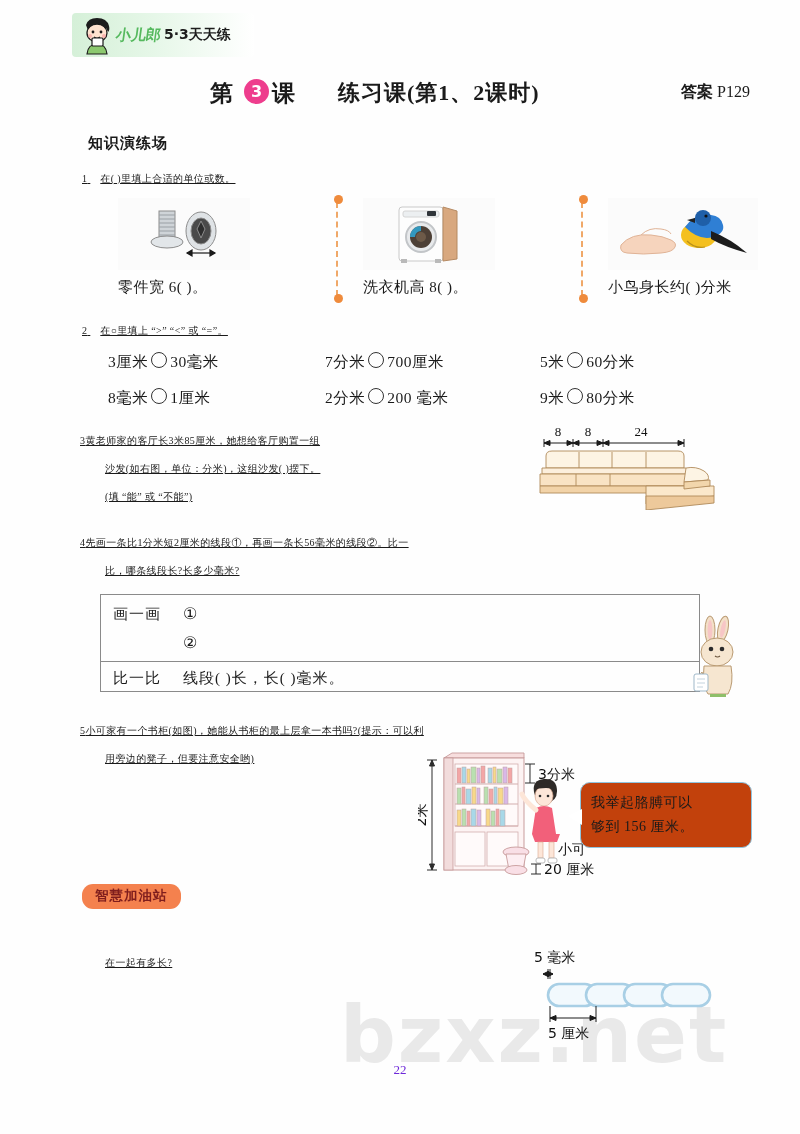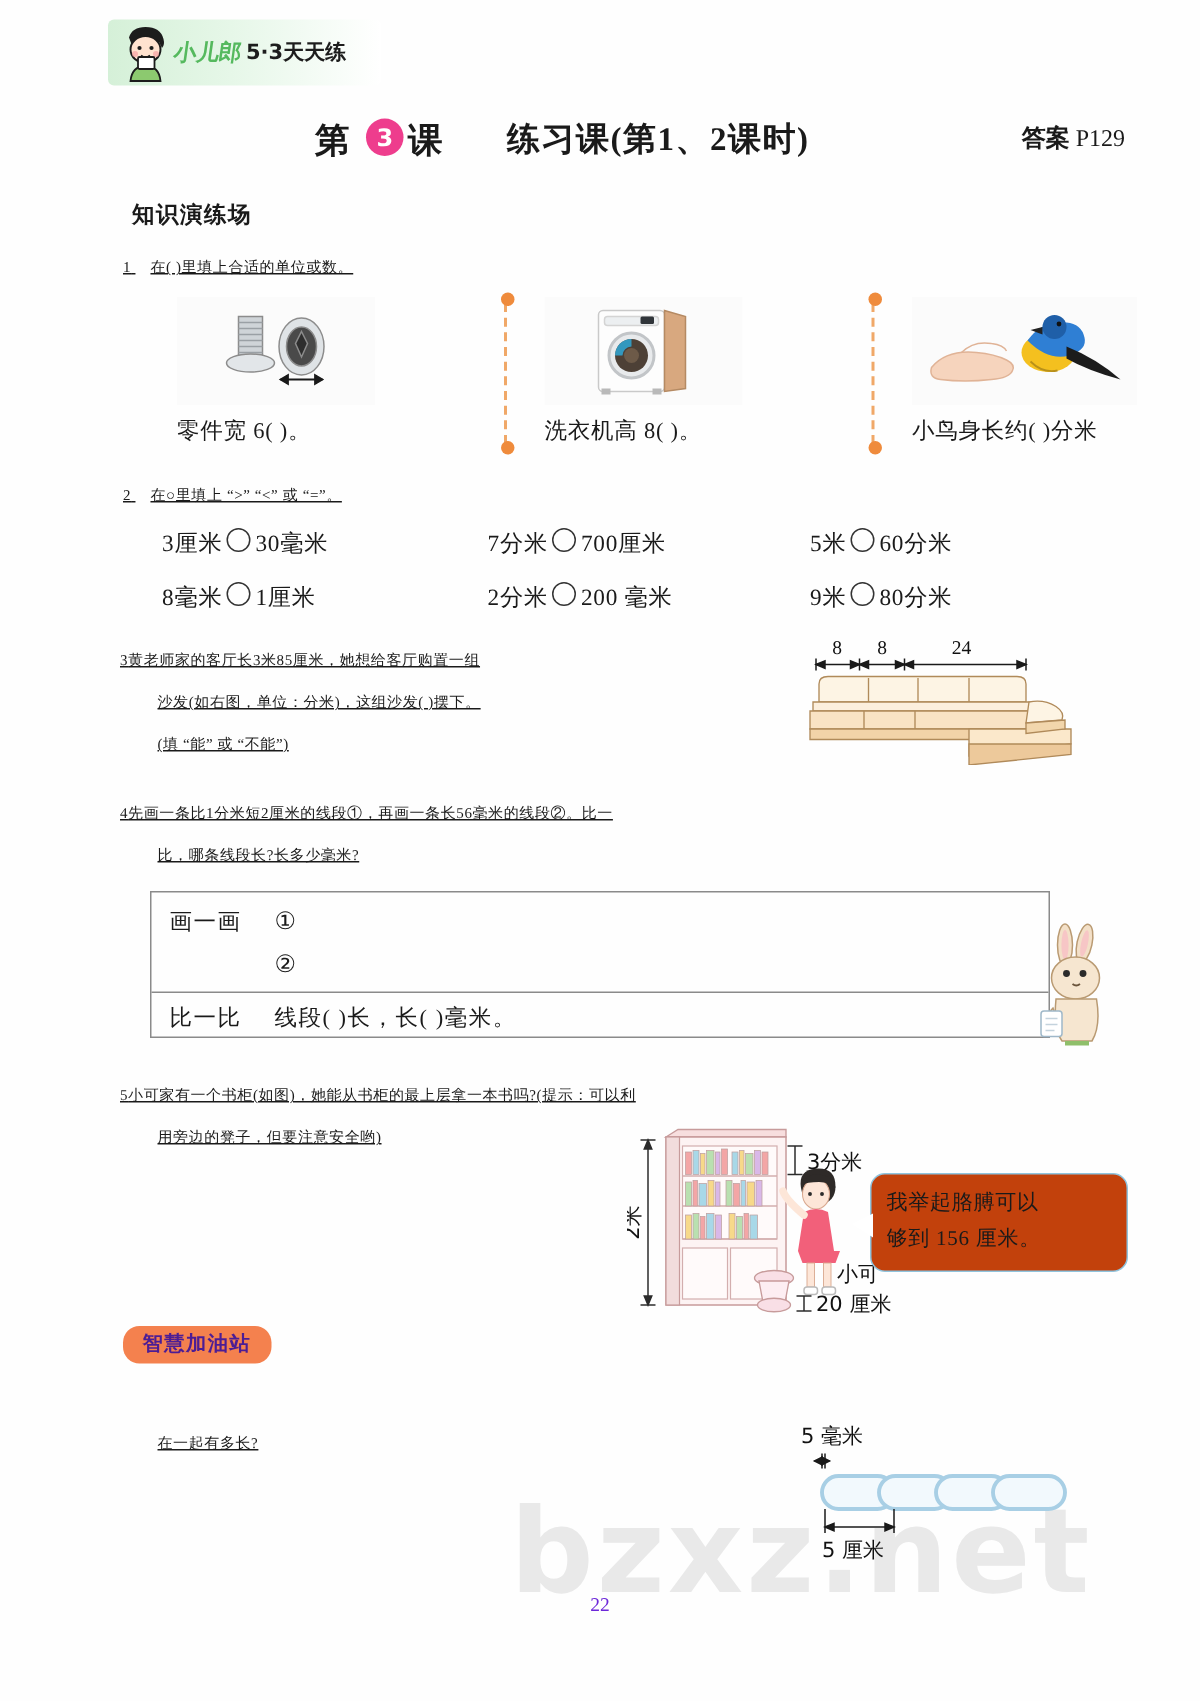--- a/index.html
+++ b/index.html
@@ -202,21 +202,21 @@
     font-size: 15px;
     letter-spacing: 1px;
   }
 
   
   .bonus {
     position: absolute;
     left: 82px; top: 884px;
     padding: 3px 13px 4px 13px;
     background: #f4814e;
-    color: #4c1d95;
+    color: #7f1d1d;
     border-radius: 11px;
     font-size: 13.5px;
     font-weight: bold;
     letter-spacing: 1px;
     font-family: "DejaVu Sans", sans-serif;
   }
 
   
   .pagenum {
     position: absolute;

